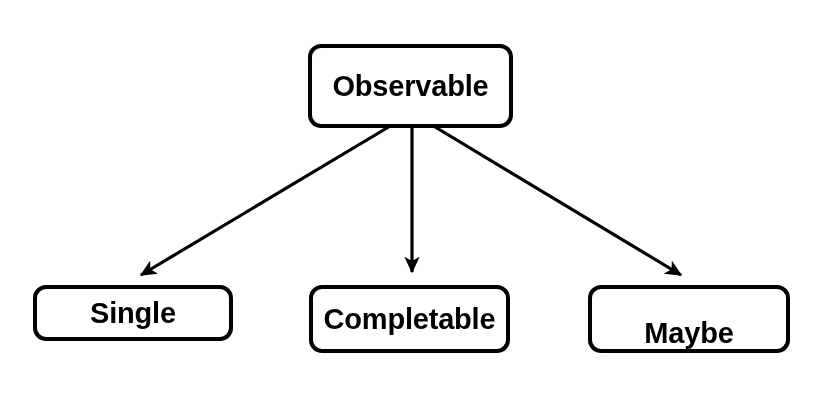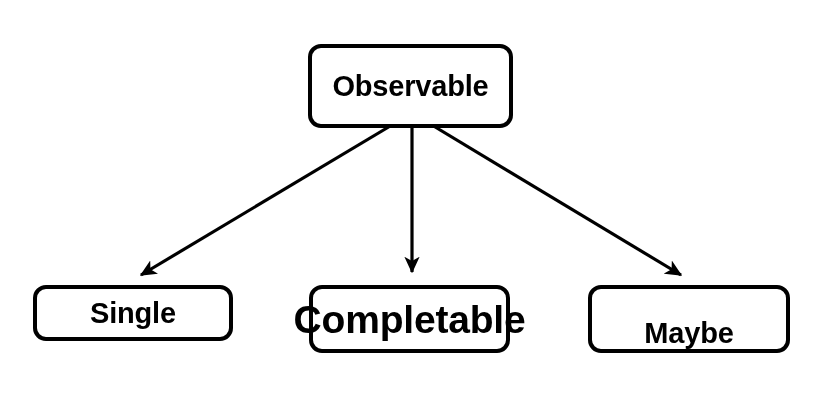--- a/index.html
+++ b/index.html
@@ -91,20 +91,20 @@
 
   <div class="node" id="node-observable" style="left: 308px; top: 44px; width: 205px; height: 84px; border-width: 4px; border-color: rgb(0, 0, 0); background: rgb(255, 255, 255); border-radius: 13px;">
     <span class="node-label" style="font-size: 29px; color: rgb(0, 0, 0); font-weight: bold;">Observable</span>
   </div>
 
   <div class="node" id="node-single" style="left: 33px; top: 285px; width: 200px; height: 56px; border-width: 4px; border-color: rgb(0, 0, 0); background: rgb(255, 255, 255); border-radius: 13px;">
     <span class="node-label" style="font-size: 29px; color: rgb(0, 0, 0); font-weight: bold;">Single</span>
   </div>
 
   <div class="node" id="node-completable" style="left: 309px; top: 285px; width: 201px; height: 68px; border-width: 4px; border-color: rgb(0, 0, 0); background: rgb(255, 255, 255); border-radius: 13px;">
-    <span class="node-label" style="font-size: 39px; color: rgb(0, 0, 0); font-weight: bold;">Completable</span>
+    <span class="node-label" style="font-size: 29px; color: rgb(0, 0, 0); font-weight: bold;">Completable</span>
   </div>
 
   <div class="node" id="node-maybe" style="left: 588px; top: 285px; width: 202px; height: 68px; border-width: 4px; border-color: rgb(0, 0, 0); background: rgb(255, 255, 255); border-radius: 13px;">
     <span class="node-label" style="font-size: 29px; color: rgb(0, 0, 0); font-weight: bold; margin-top: 28px;">Maybe</span>
   </div>
 
 </div>
 
 </body></html>

